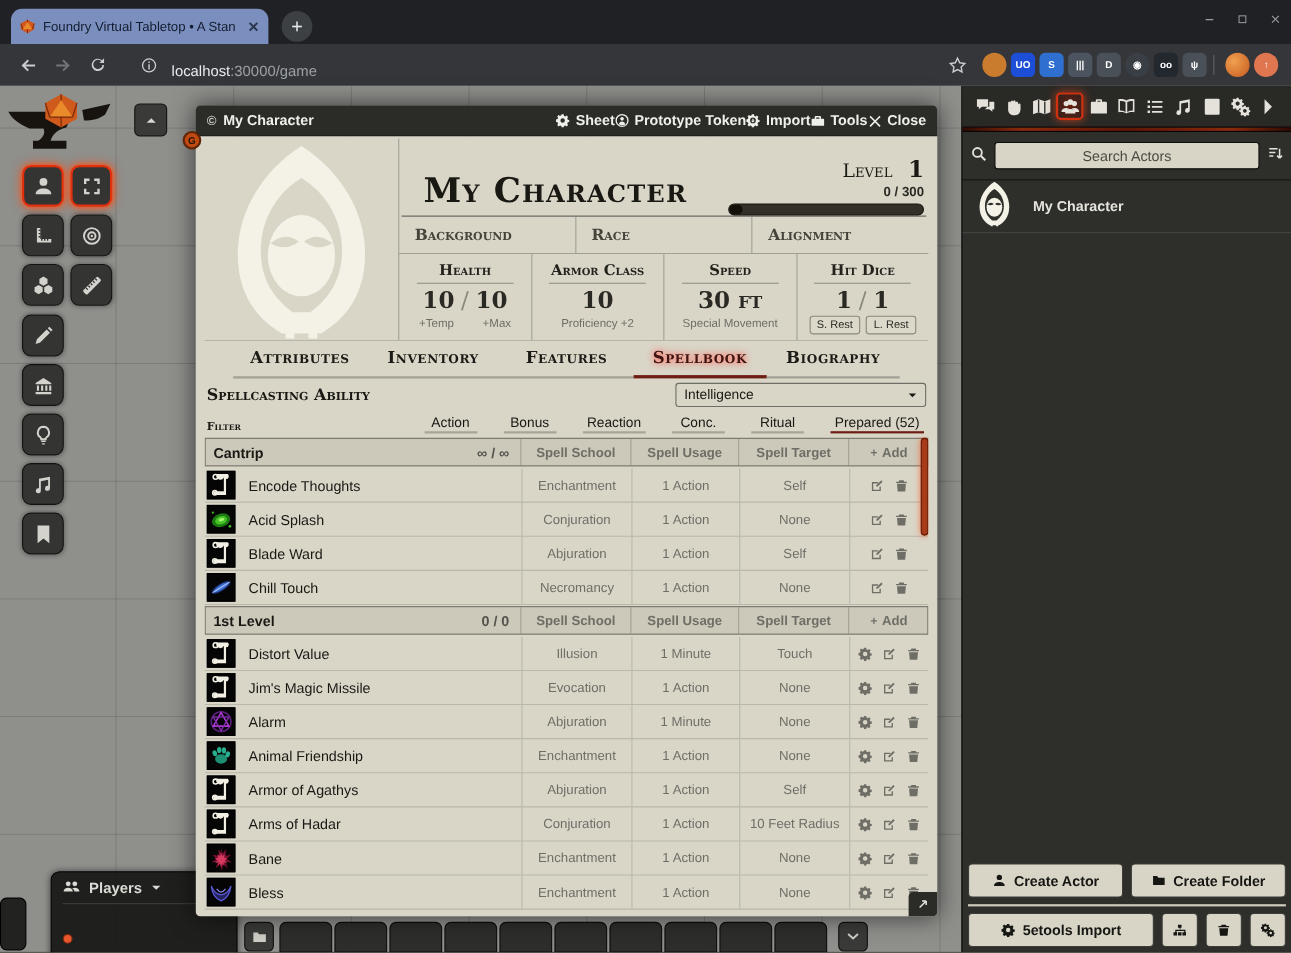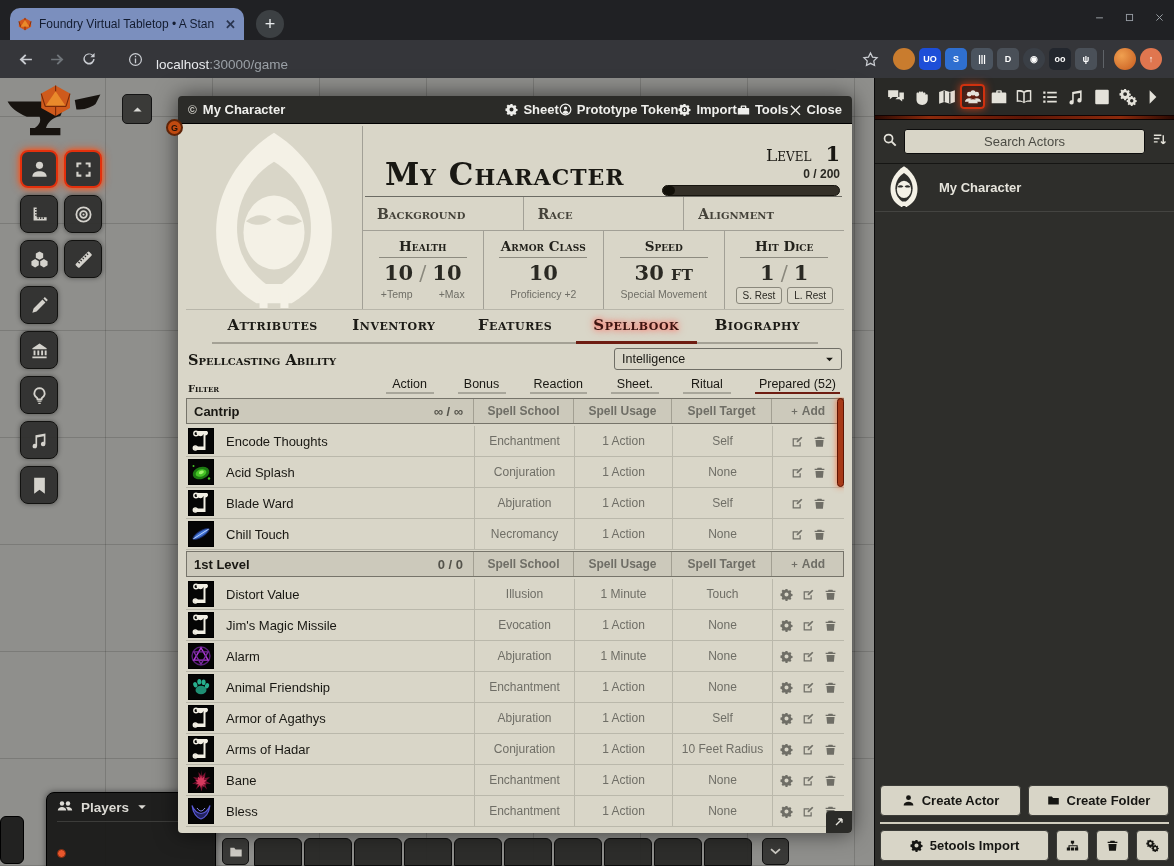--- a/index.html
+++ b/index.html
@@ -409,21 +409,21 @@
             <path class="gap" d="M32.5 58q8.5-7 16-1-7.5 6-16 1z"></path>
             <path class="gap" d="M67.5 58q-8.5-7-16-1 7.5 6 16 1z"></path>
             <path fill="#f4f1e6" d="M41 103h5v9h-5zM54 103h5v9h-5z"></path>
           </svg>
         </div>
         <div class="head-main">
           <div class="namebar">
             <div class="charname serif">My Character</div>
             <div class="level-box">
               <div class="lvl-line serif"><span>Level</span><b>1</b></div>
-              <div class="xp-line"><span>0</span> <span>/</span> <span>200</span></div>
+              <div class="xp-line"><span>0</span> <span>/</span> <span>300</span></div>
               <div class="xp-bar">
                   <div class="xp-fill"></div>
                 </div>
             </div>
           </div>
           <div class="name-rule"></div>
           <div class="fields" id="fields">
               <div class="fieldc serif">Background</div>
               <div class="fieldc serif">Race</div>
               <div class="fieldc serif">Alignment</div>
@@ -483,21 +483,21 @@
               <path d="M2 5l6 6 6-6z"></path>
             </svg>
         </span>
       </div>
       <div class="filter-row">
         <span class="f-label serif">Filter</span>
         <span id="filters" style="display:flex;">
             <span class="f-item">Action</span>
             <span class="f-item">Bonus</span>
             <span class="f-item">Reaction</span>
-            <span class="f-item">Sheet.</span>
+            <span class="f-item">Conc.</span>
             <span class="f-item">Ritual</span>
             <span class="f-item active">Prepared (52)</span>
           </span>
       </div>
 
       <div class="spell-list" id="spell-list">
         <div class="scrollthumb"></div>
       <div class="shead">
             <span class="ttl">
               <span>Cantrip</span>

